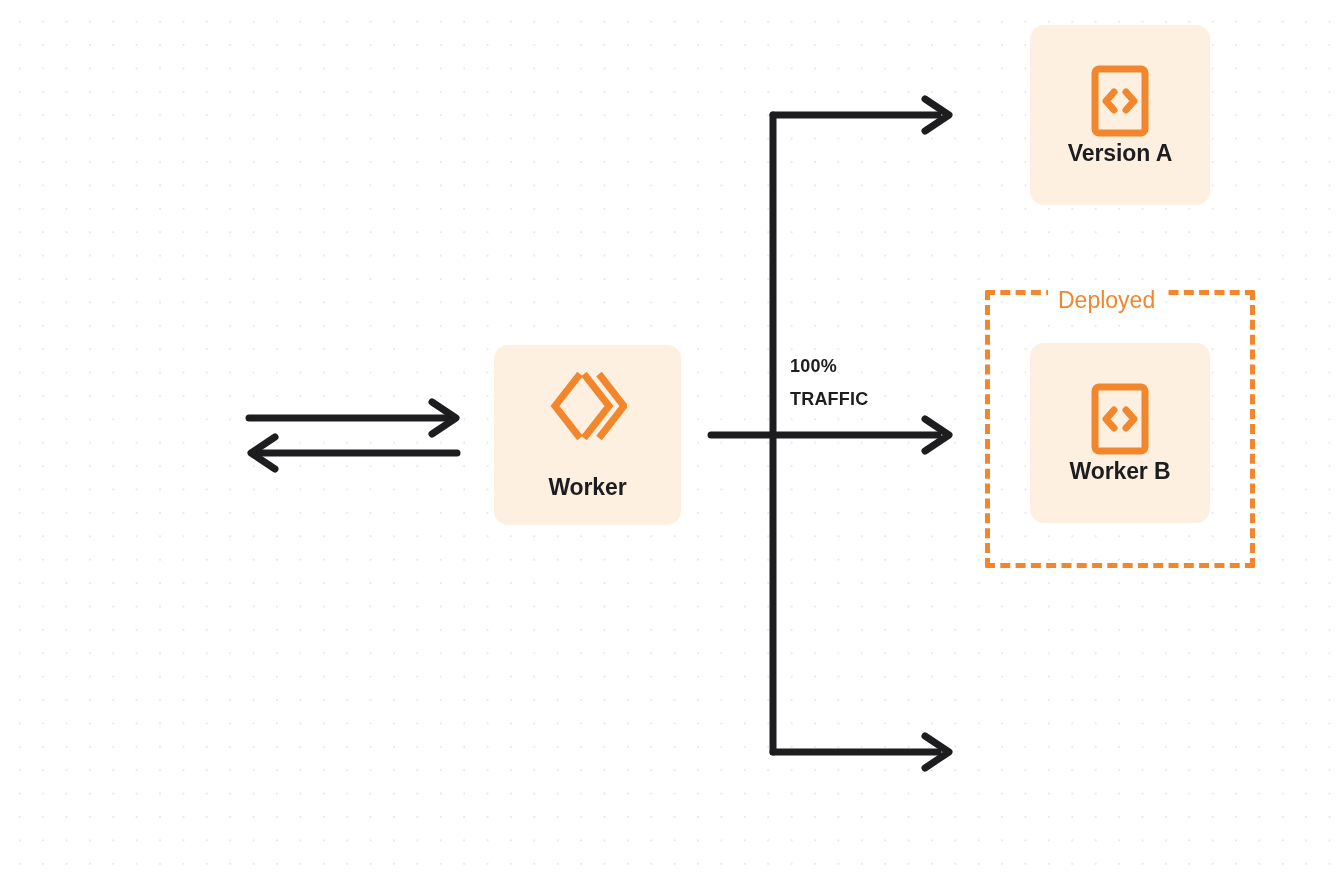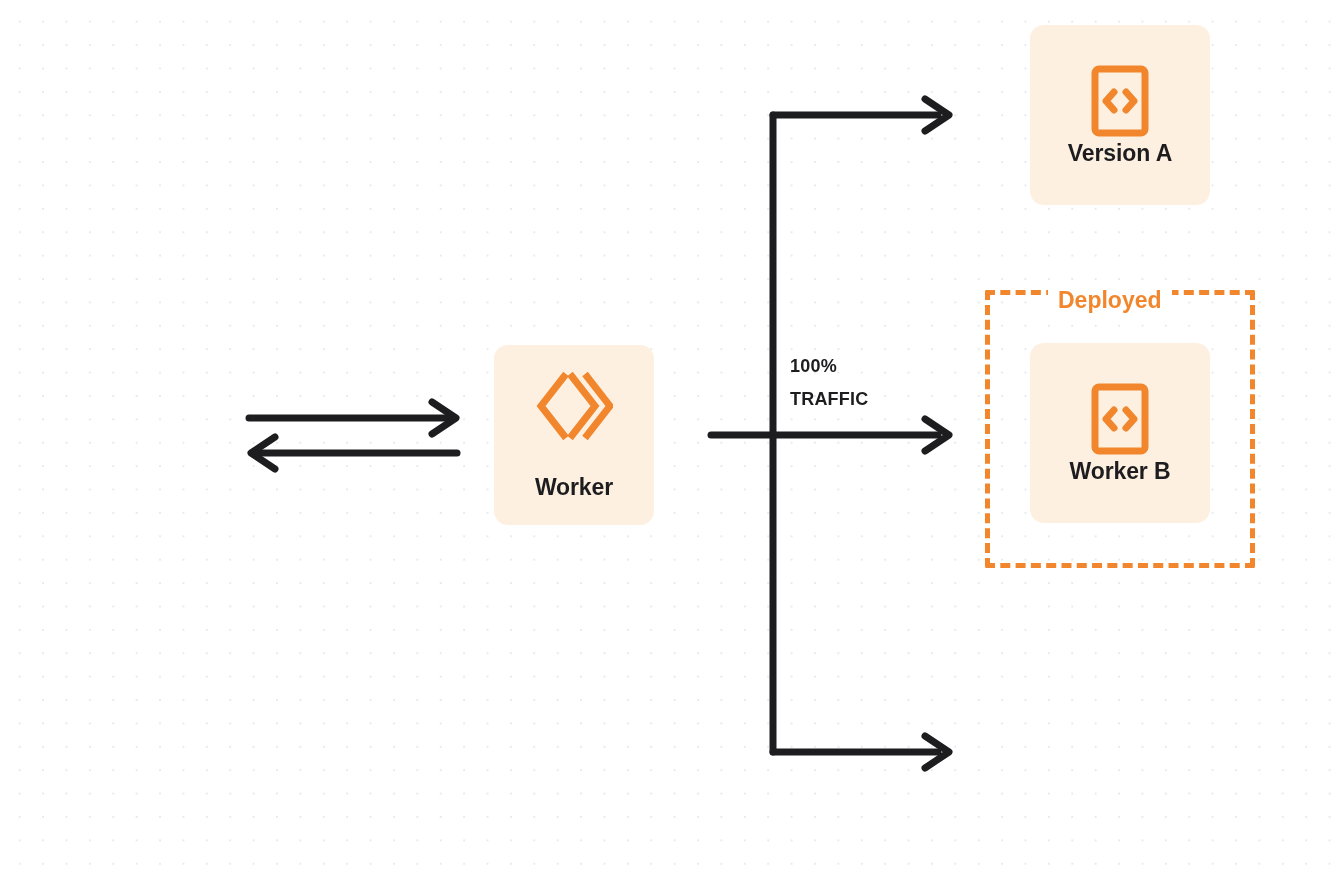--- a/index.html
+++ b/index.html
@@ -43,21 +43,21 @@
     width: 180px;
     height: 180px;
     background: #f2f3f4;
   }
   .client-node .node-label { font-size: 23px; }
 
   
   .worker-node {
     left: 494px;
     top: 345px;
-    width: 160px;
+    width: 187px;
     height: 180px;
     background: #fdf0e0;
     gap: 12px;
   }
   .worker-node .node-label {
     font-size: 23px;
     margin-top: 20px;
   }
   .worker-icon { width: 78px; height: 72px; display: block; }
 
@@ -90,21 +90,21 @@
     box-sizing: border-box;
   }
   .deployed-label {
     position: absolute;
     left: 1048px;
     top: 286px;
     padding: 0 10px;
     background: #ffffff;
     color: #f1862c;
     font-size: 23px;
-    font-weight: bold;
+    font-weight: normal;
     line-height: 28px;
     white-space: nowrap;
   }
 
   
   .connectors {
     position: absolute;
     left: 0;
     top: 0;
     width: 1338px;

